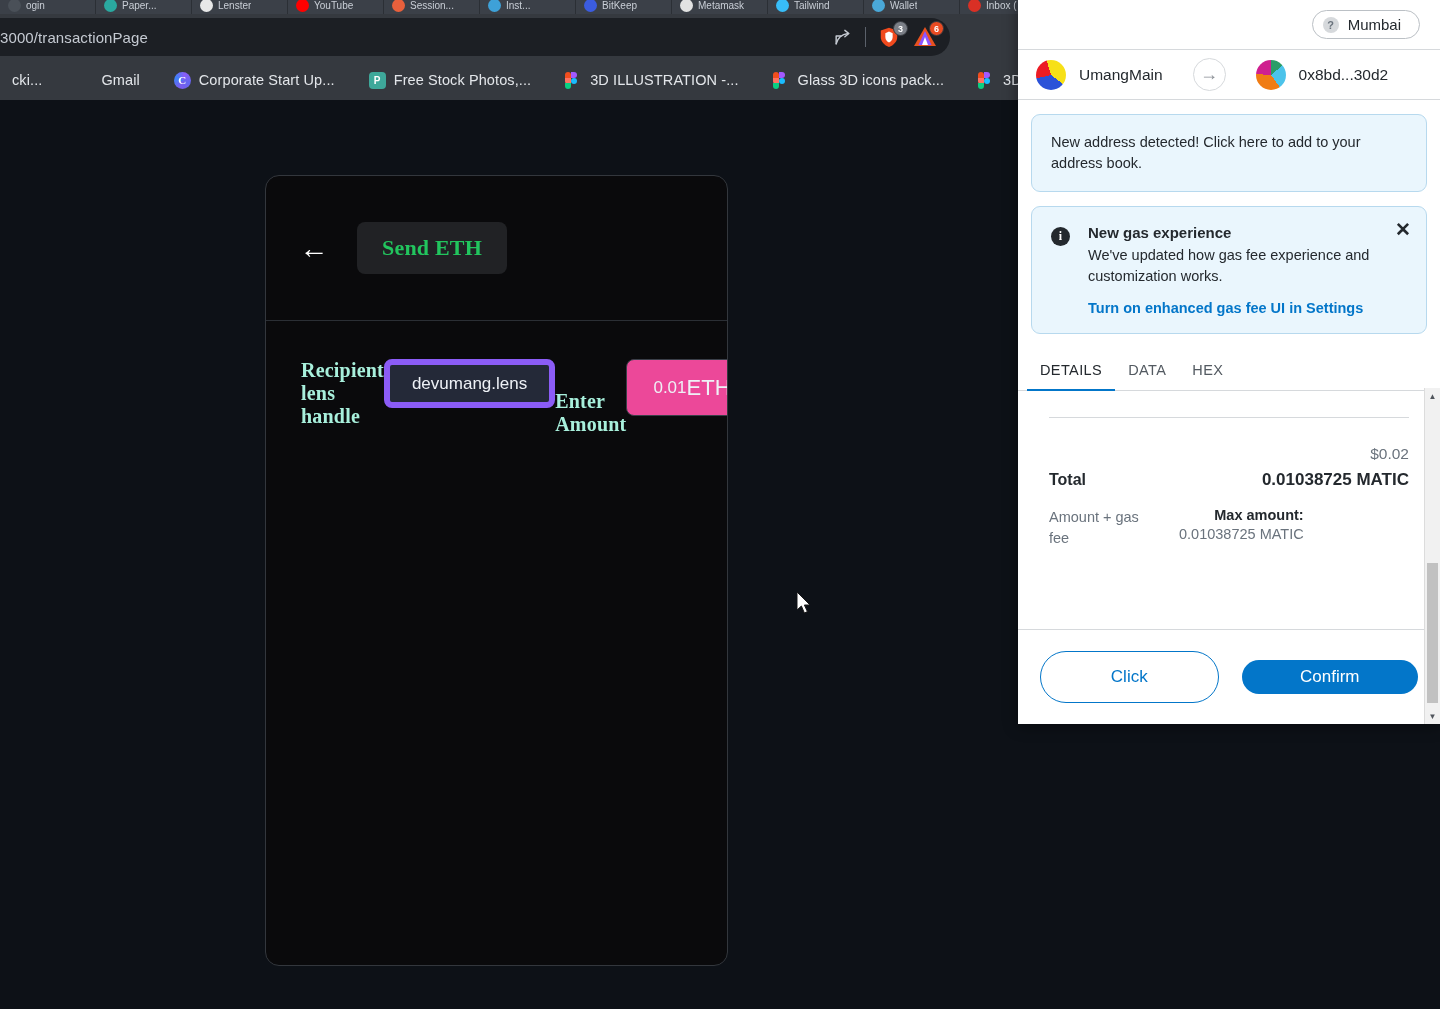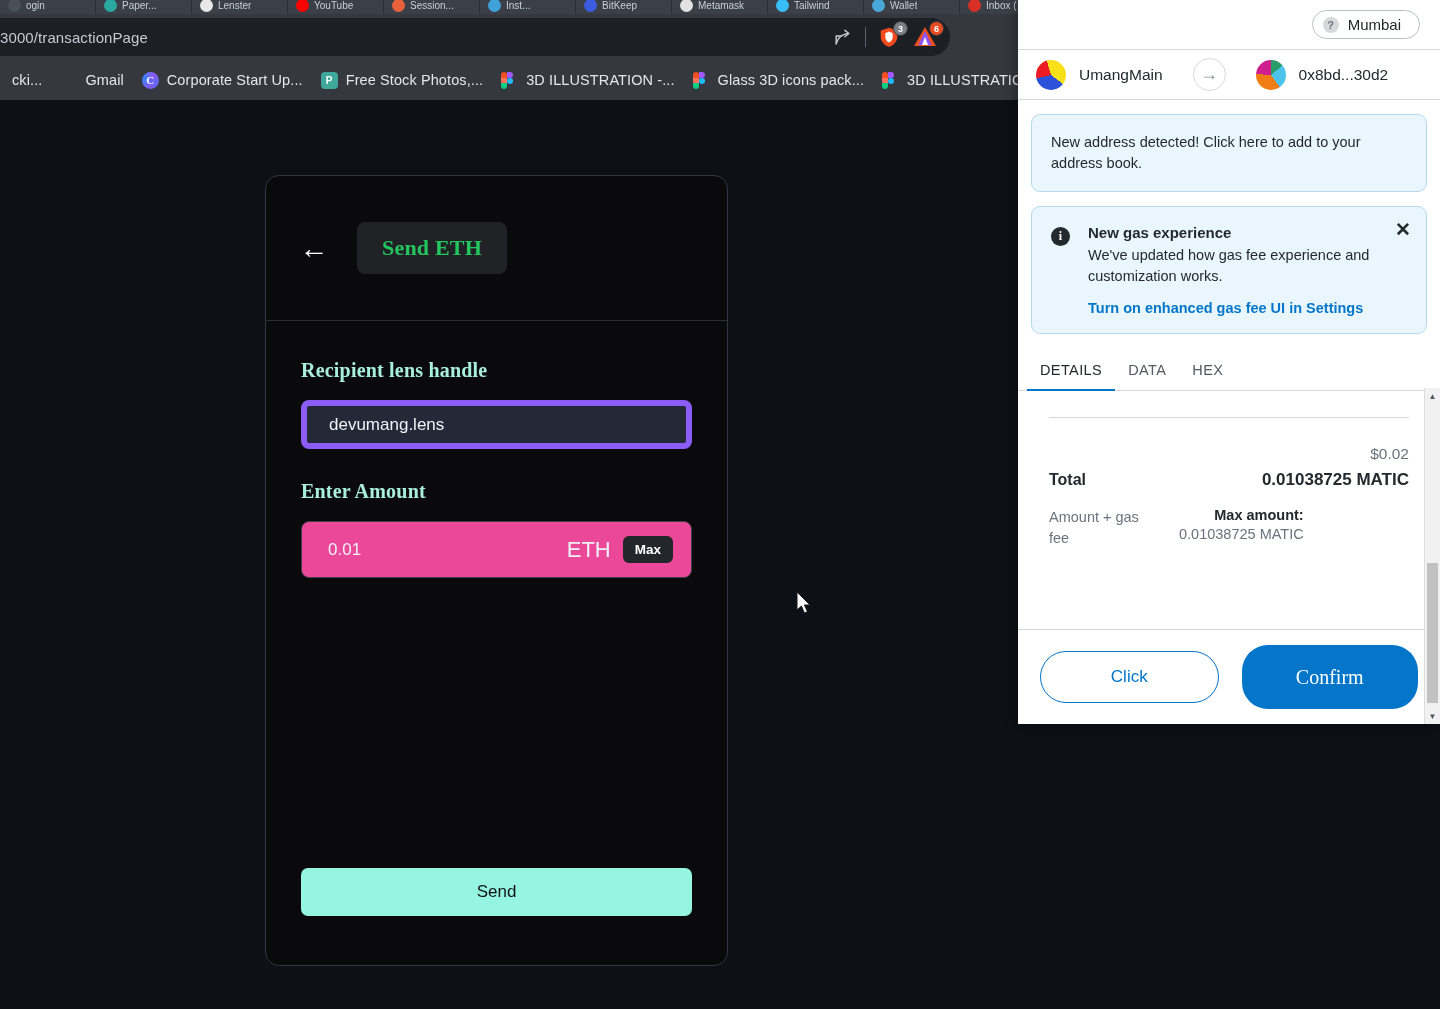--- a/index.html
+++ b/index.html
@@ -105,21 +105,21 @@
   }
 
   .bookmarks-bar {
     position: absolute;
     top: 60px; left: 0;
     width: 1440px;
     height: 40px;
     background: #35393f;
     display: flex;
     align-items: center;
-    gap: 0;
+    gap: 16px;
     padding-left: 0;
     overflow: hidden;
   }
   .bm {
     display: flex;
     align-items: center;
     gap: 8px;
     padding: 5px 9px;
     border-radius: 5px;
     white-space: nowrap;
@@ -215,21 +215,21 @@
     font-weight: bold;
     font-size: 22px;
     color: #22c55e;
     letter-spacing: .2px;
   }
 
   .dapp-body {
     flex: 1;
     padding: 38px 35px 0 35px;
     display: flex;
-    flex-direction: column;
+    flex-direction: row;
   }
 
   .field-label {
     font-family: "Liberation Serif", serif;
     font-weight: bold;
     font-size: 20px;
     color: #a8f0dc;
     letter-spacing: .2px;
     margin-bottom: 18px;
   }
@@ -477,26 +477,26 @@
     height: 52px;
     border: 1px solid #0376c9;
     border-radius: 26px;
     background: #fff;
     color: #0376c9;
     font-size: 17px;
     display: flex; align-items: center; justify-content: center;
   }
   .btn-confirm {
     flex: 1;
-    height: 64px;
+    height: 34px;
     border-radius: 26px;
     background: #0376c9;
     color: #fff;
-    font-size: 20px;
-    display: flex; align-items: center; justify-content: center; font-family: Liberation Serif, serif;
+    font-size: 17px;
+    display: flex; align-items: center; justify-content: center;
   }
 
   .mm-scrollbar {
     position: absolute;
     top: 388px; right: 0;
     width: 16px;
     height: 336px;
     background: #f1f1f1;
     border-left: 1px solid #dcdcdc;
     z-index: 21;

